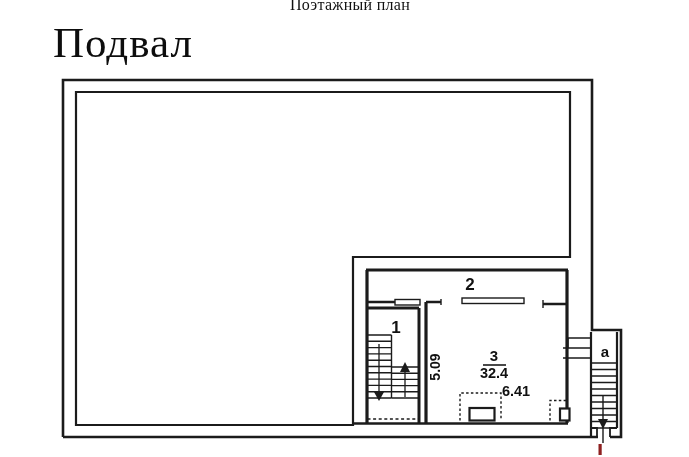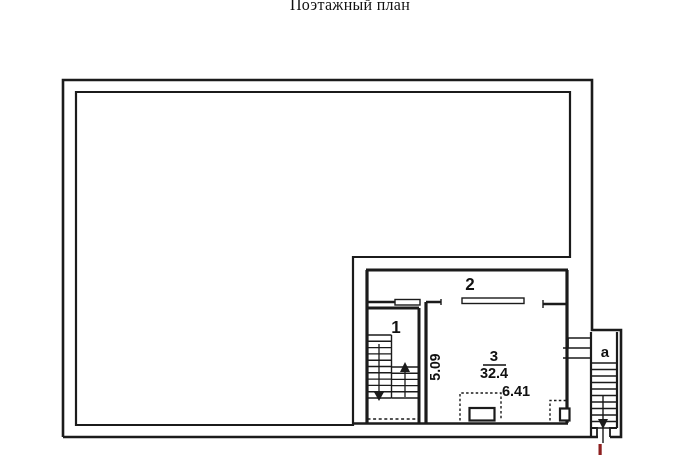--- a/index.html
+++ b/index.html
@@ -29,20 +29,21 @@
     font-weight:bold;fill:#111;
     text-anchor:middle;
   }
 </style>
 </head>
 <body>
 
 <div class="page">
 
   <div class="doc-header">Поэтажный план</div>
+  <div class="floor-title">Подвал</div>
 
   <svg class="plan" width="689" height="457" viewBox="0 0 689 457" xmlns="http://www.w3.org/2000/svg">
 
     <g>
       <path class="w" stroke-width="2.6" d="M63,437 V80 H592 V330 H621 V437 H610 M598,437 H63"></path>
       <path class="w" stroke-width="2.2" d="M76,92 H570 V257 H353 V425 H76 Z"></path>
     </g>
 
     <g>
       <path class="w" stroke-width="3.2" d="M366,270 H568"></path>

